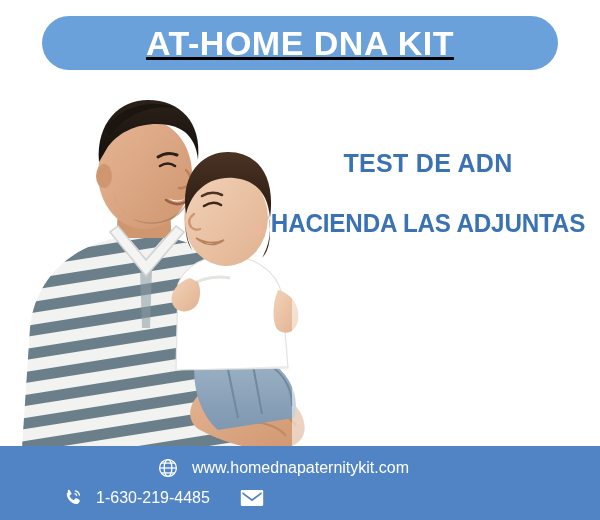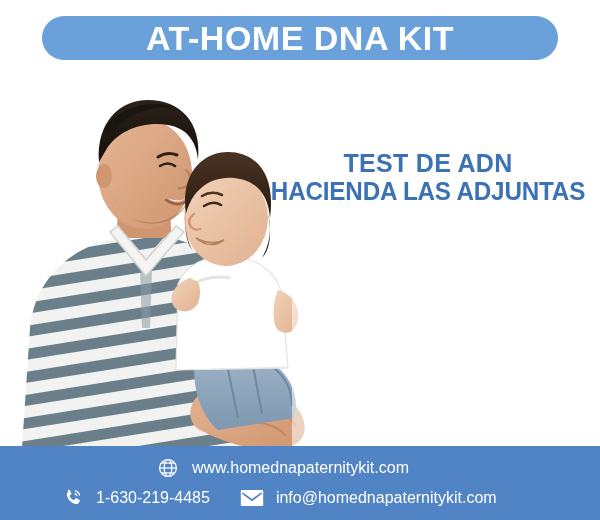--- a/index.html
+++ b/index.html
@@ -17,27 +17,28 @@
     background: #ffffff;
     overflow: hidden;
   }
 
   
   .banner {
     position: absolute;
     left: 42px;
     top: 16px;
     width: 516px;
-    height: 44px;
+    height: 54px;
     background: #6ba1da;
     border-radius: 27px;
     display: flex;
     align-items: center;
     justify-content: center;
     box-sizing: border-box;
+    text-decoration: underline;
   }
   .banner-text {
     color: #ffffff;
     font-size: 34px;
     font-weight: bold;
     letter-spacing: 0.5px;
     line-height: 1;
     white-space: nowrap;
   }
 
@@ -59,20 +60,21 @@
     top: 150px;
     width: 344px;
     text-align: center;
     color: #3a72b4;
   }
   .headline .line1 {
     font-size: 25px;
     font-weight: bold;
     letter-spacing: 0.3px;
     line-height: 1.1;
+    margin-bottom: 32px;
     white-space: nowrap;
   }
   .headline .line2 {
     font-size: 25px;
     font-weight: bold;
     letter-spacing: 0.3px;
     line-height: 1.1;
     margin-bottom: 32px;
     white-space: nowrap;
   }
@@ -275,18 +277,17 @@
         <span class="f-label">1-630-219-4485</span>
       </div>
 
       <div class="f-item">
         <span class="f-icon">
           <svg width="24" height="20" viewBox="0 0 26 20">
             <rect x="0.9" y="1.4" width="24.2" height="17.2" rx="1.4" fill="#ffffff"></rect>
             <path d="M2.6 3.4 L13 11.2 L23.4 3.4 L23.4 5.6 L13 13.4 L2.6 5.6 Z" fill="#5184c4"></path>
           </svg>
         </span>
-        <span class="f-label">info@homednapaternitykit.com</span>
       </div>
     </div>
 
   </div>
 </div>
 
 </body></html>

